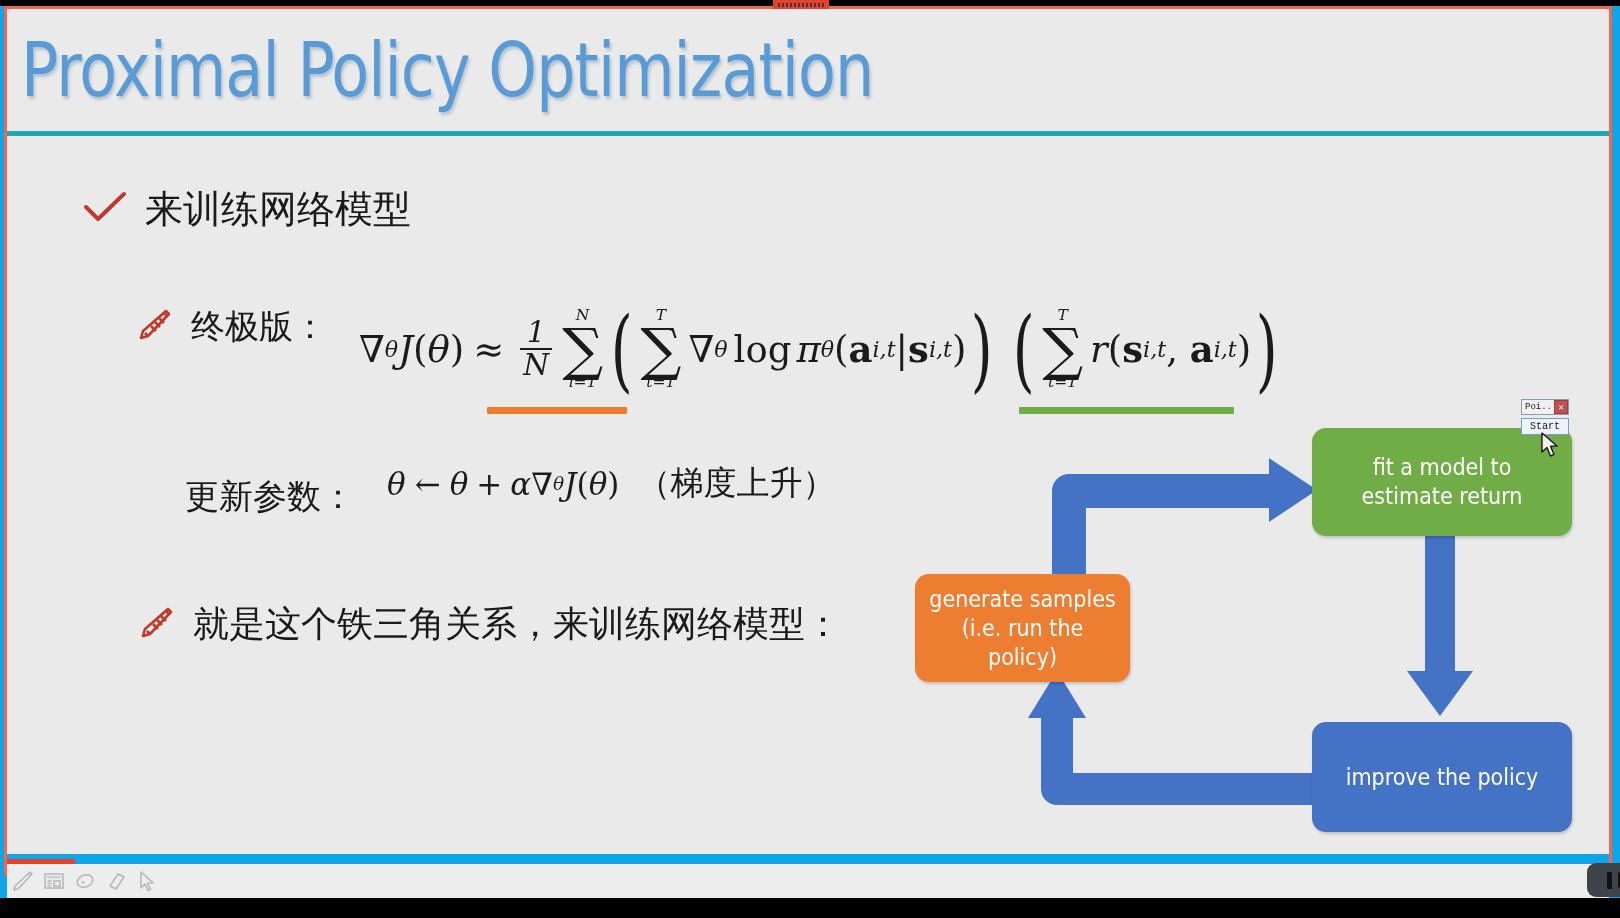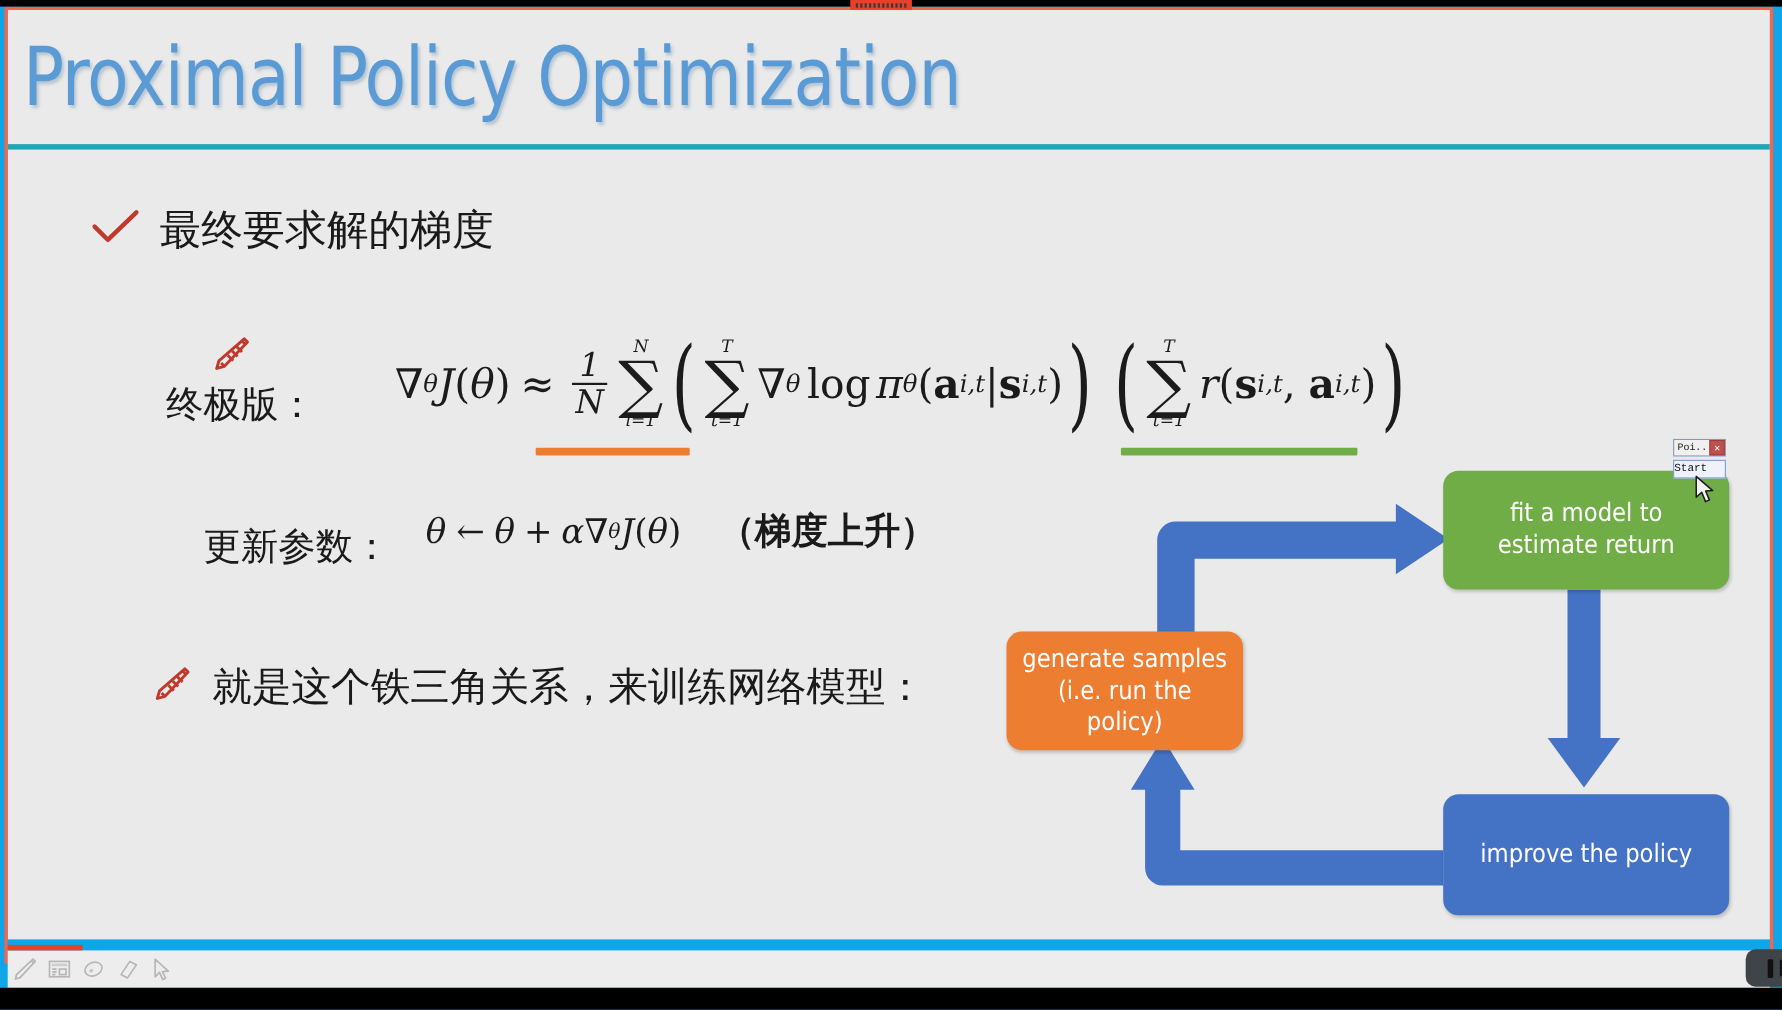--- a/index.html
+++ b/index.html
@@ -111,21 +111,21 @@
   }
   .cn-text {
     font-family: "DejaVu Sans", "Liberation Sans", sans-serif;
     color: #1a1a1a;
     white-space: nowrap;
   }
 
   #row-goal   { left: 76px;  top: 48px;  }
   #row-goal .cn-text { font-size: 38px; }
 
-  #row-final  { left: 144px; top: 168px; flex-direction: column; }
+  #row-final  { left: 128px; top: 168px; }
   #row-final .cn-text { font-size: 34px; }
 
   #row-update { left: 178px; top: 322px; margin-top: 16px; }
   #row-update .cn-text { font-size: 34px; }
 
   #row-triangle { left: 130px; top: 464px; }
   #row-triangle .cn-text { font-size: 36px; }
 
   
   .math {
@@ -254,21 +254,21 @@
     box-sizing: border-box;
   }
   #poi-start {
     margin-top: 3px;
     height: 17px;
     background: #eef3fb;
     border: 1px solid #7a9bd0;
     box-sizing: border-box;
     font-size: 10px;
     color: #101010;
-    text-align: left;
+    text-align: center;
     line-height: 15px;
   }
 
   
   #cursor {
     position: absolute;
     left: 1541px;
     top: 432px;
     z-index: 60;
   }
@@ -362,21 +362,21 @@
     <div class="title-rule"></div>
 
     <div class="content">
 
       <div class="bullet-row" id="row-goal">
         <span class="icon">
           <svg width="44" height="34" viewBox="0 0 44 34">
             <path d="M3 16 L15 28 L41 3" fill="none" stroke="#c0392b" stroke-width="4" stroke-linecap="round" stroke-linejoin="round"></path>
           </svg>
         </span>
-        <span class="cn-text">最终要求解的梯度</span>
+        <span class="cn-text">来训练网络模型</span>
       </div>
 
       <div class="bullet-row" id="row-final">
         <span class="icon">
           <svg width="38" height="36" viewBox="0 0 38 36">
             <g stroke="#c0392b" stroke-width="2.6" fill="none" stroke-linejoin="round">
               <path d="M31 4 L34 7 L13 29 L6 31 L8 24 Z"></path>
               <path d="M29 6 L32 9"></path>
               <path d="M10 26 L13 29"></path>
               <path d="M16 19 L21 24 M20 15 L25 20 M24 11 L29 16"></path>
@@ -451,21 +451,21 @@
         <span style="margin:0 9px;">←</span>
         <span class="mi">θ</span>
         <span style="margin:0 8px;">+</span>
         <span class="mi">α</span>
         <span class="mup">∇</span>
           <span class="sub-s">θ</span>
           <span class="mi">J</span>
           <span class="mup">(</span>
           <span class="mi">θ</span>
           <span class="mup">)</span>
-        <span class="cn-text" style="font-size:33px;margin-left:34px;font-weight:bold;">（梯度上升）</span>
+        <span class="cn-text" style="font-size:33px;margin-left:18px;">（梯度上升）</span>
       </div>
 
       <div class="bullet-row" id="row-triangle">
         <span class="icon">
           <svg width="38" height="38" viewBox="0 0 38 36">
             <g stroke="#c0392b" stroke-width="2.6" fill="none" stroke-linejoin="round">
               <path d="M31 4 L34 7 L13 29 L6 31 L8 24 Z"></path>
               <path d="M29 6 L32 9"></path>
               <path d="M10 26 L13 29"></path>
               <path d="M16 19 L21 24 M20 15 L25 20 M24 11 L29 16"></path>

